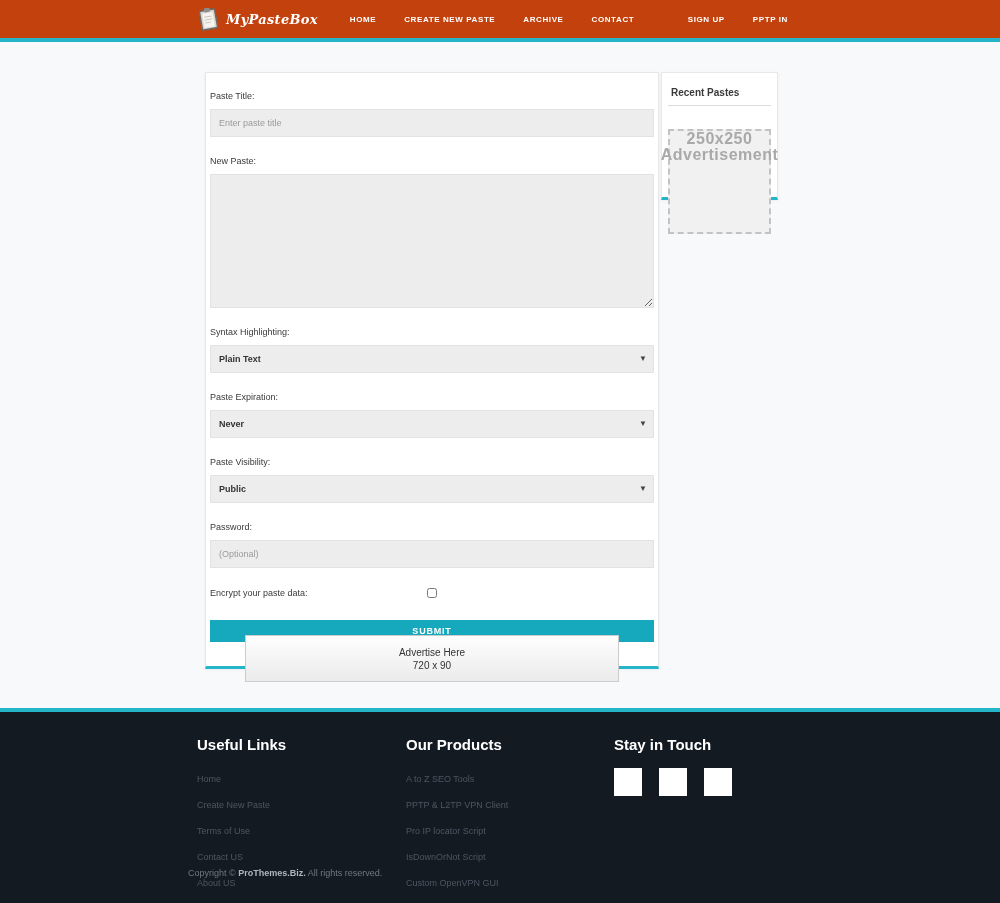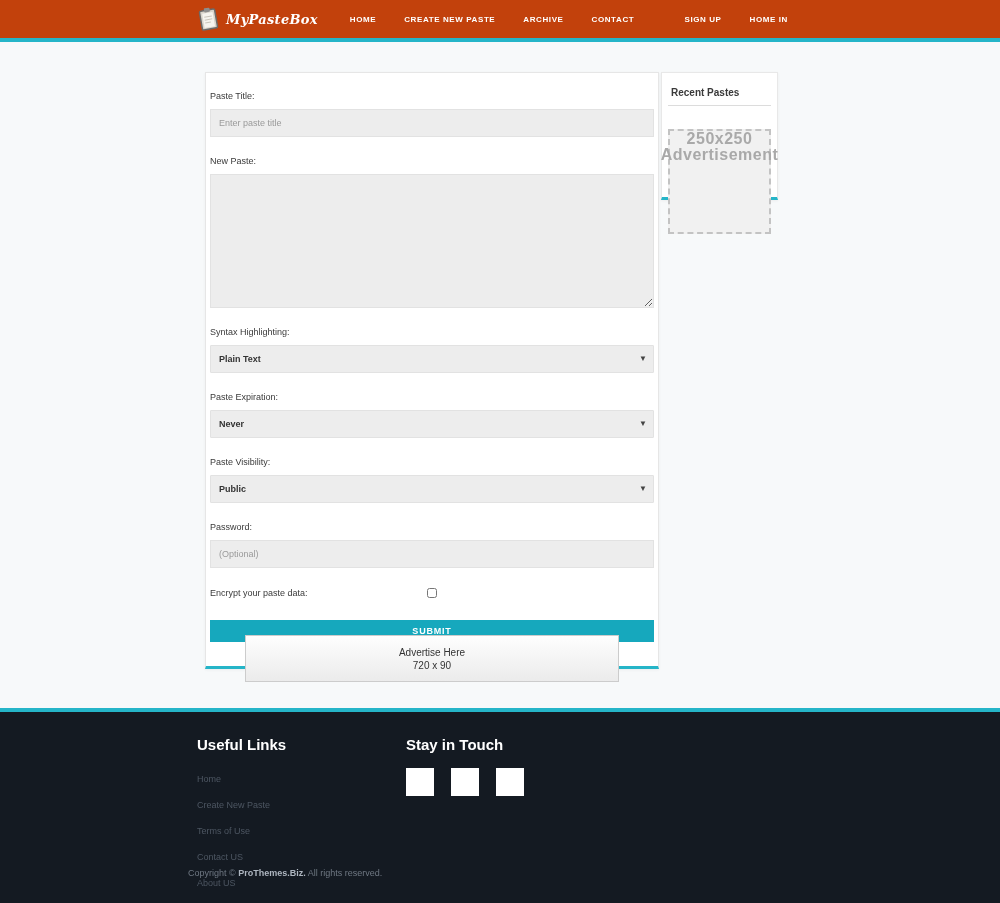--- a/index.html
+++ b/index.html
@@ -161,21 +161,21 @@
     <span class="brand-name">MyPasteBox</span>
   </div>
   <nav class="nav-links">
     <a class="nav-link">HOME</a>
     <a class="nav-link">CREATE NEW PASTE</a>
     <a class="nav-link">ARCHIVE</a>
     <a class="nav-link">CONTACT</a>
   </nav>
   <div class="auth-area">
     <a class="auth-link">SIGN UP</a>
-    <a class="auth-link">HOME IN</a>
+    <a class="auth-link">PPTP IN</a>
   </div>
 </div>
 
 <div class="main">
 
   <div class="paste-card">
 
     <div class="fgroup">
       <label class="flabel">Paste Title:</label>
       <input class="control" type="text" placeholder="Enter paste title" style="">
@@ -249,20 +249,30 @@
     <div class="fcol1">
       <div class="fcol-title">Useful Links</div>
       <ul class="flist">
         <li><a>Home</a></li>
         <li><a>Create New Paste</a></li>
         <li><a>Terms of Use</a></li>
         <li><a>Contact US</a></li>
         <li><a>About US</a></li>
       </ul>
     </div>
+    <div class="fcol2">
+      <div class="fcol-title">Our Products</div>
+      <ul class="flist">
+        <li><a>A to Z SEO Tools</a></li>
+        <li><a>PPTP &amp; L2TP VPN Client</a></li>
+        <li><a>Pro IP locator Script</a></li>
+        <li><a>IsDownOrNot Script</a></li>
+        <li><a>Custom OpenVPN GUI</a></li>
+      </ul>
+    </div>
     <div class="fcol3">
       <div class="fcol-title">Stay in Touch</div>
       <div class="social-row">
         <span class="social-sq"></span>
         <span class="social-sq"></span>
         <span class="social-sq"></span>
       </div>
     </div>
   </div>
   <div class="copyright">

